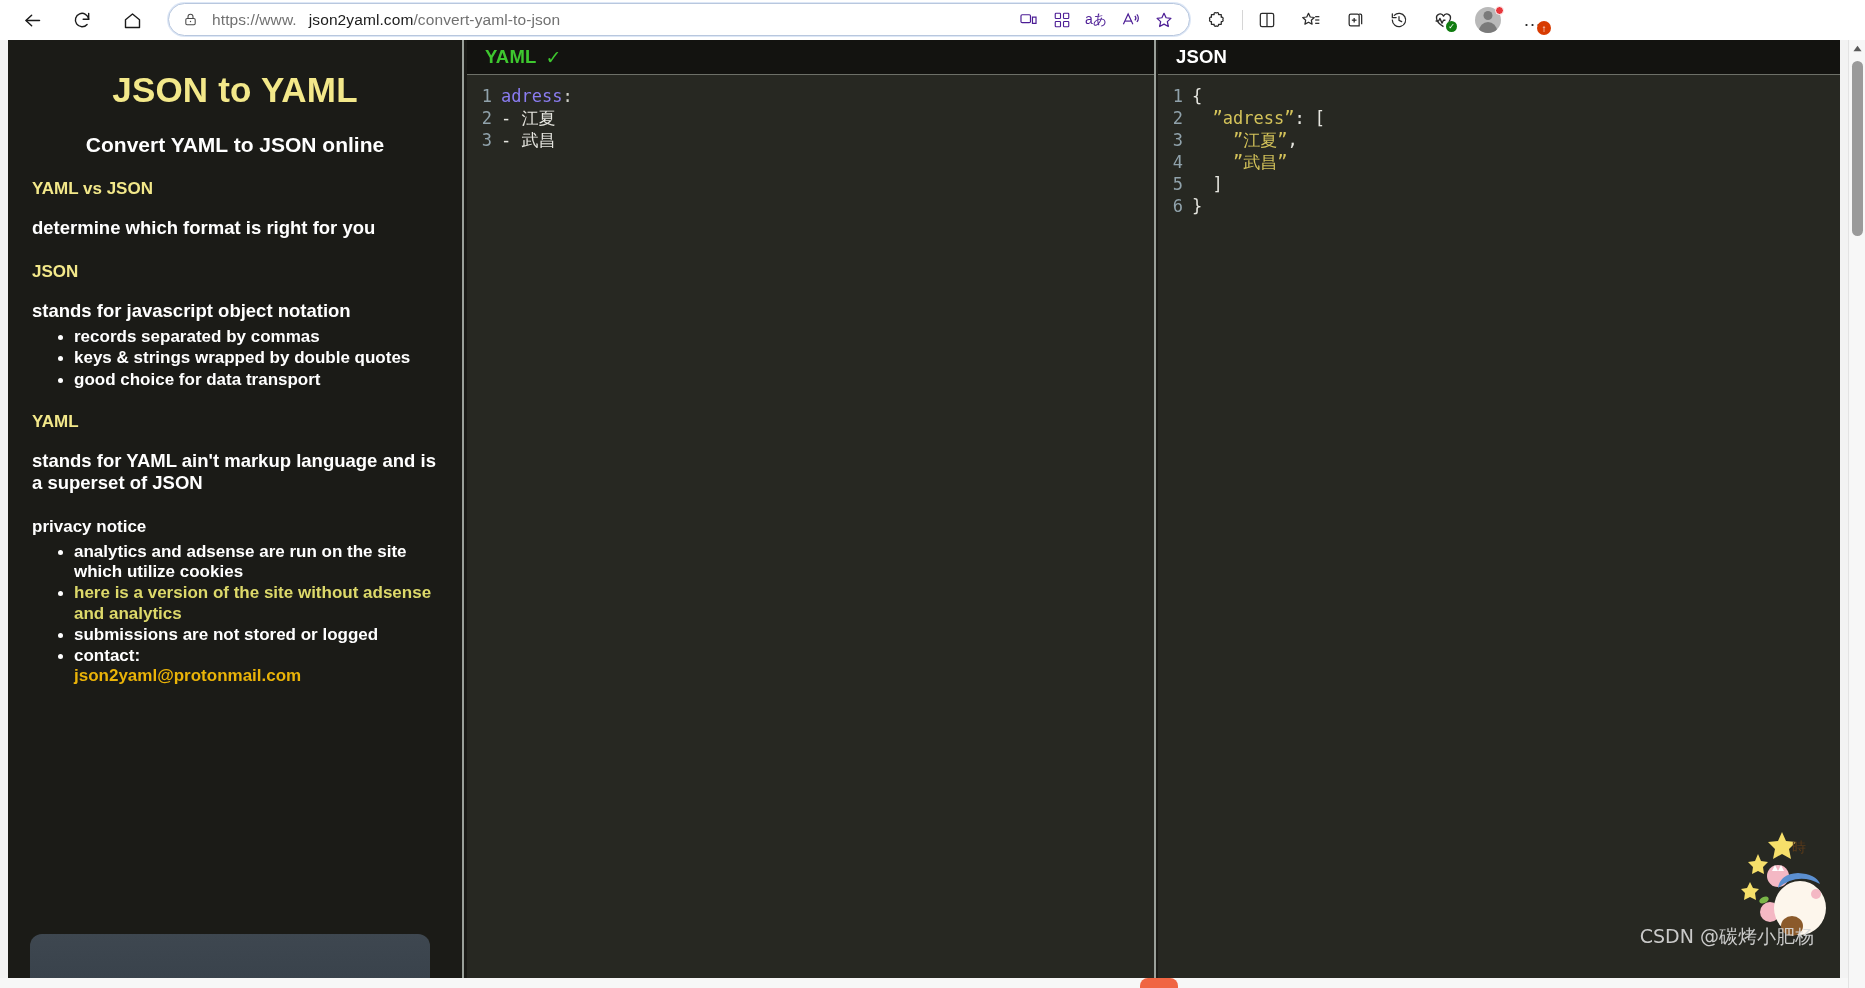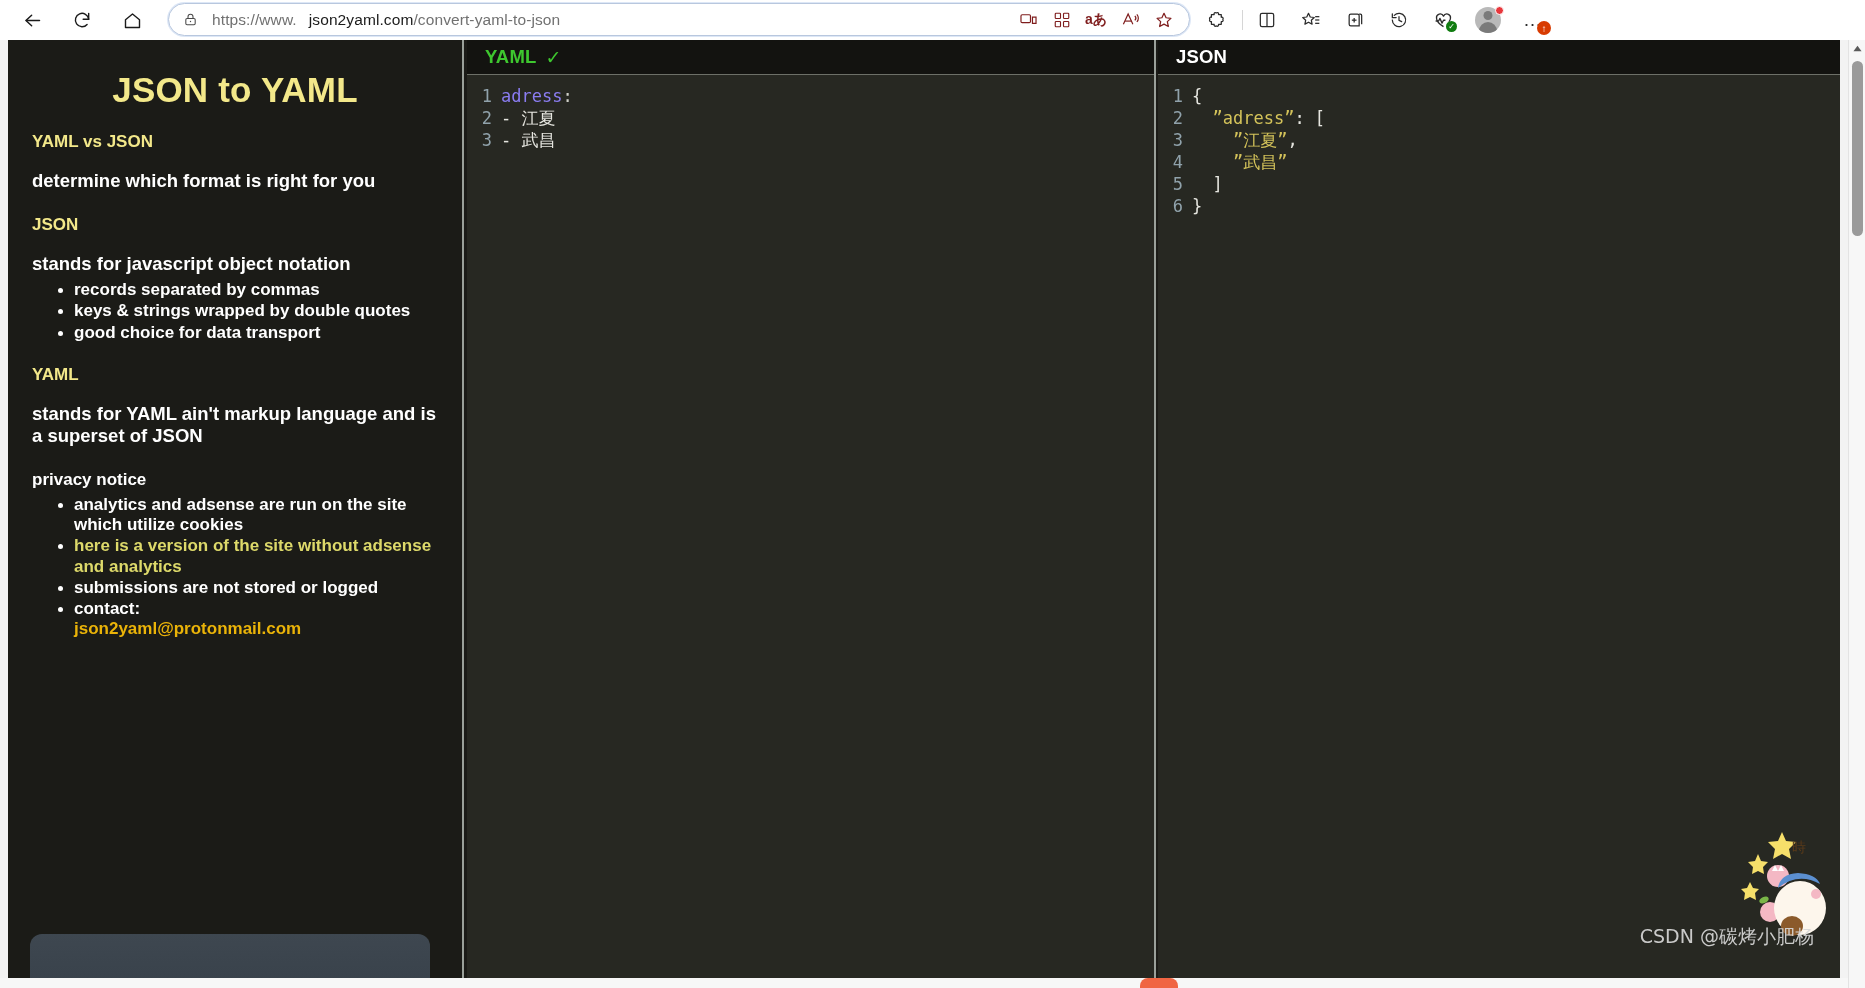--- a/index.html
+++ b/index.html
@@ -43,23 +43,22 @@
     color: #717171;
     letter-spacing: 0.1px;
     white-space: nowrap;
     overflow: hidden;
     flex: 1;
   }
   #url-text .domain { color: #1b1b1b; margin-left: 12px; }
   .addr-icon {
     width: 34px; height: 26px;
     display:flex; align-items:center; justify-content:center;
-    color:#7f1d1d;
+    color:#4c1d95;
     flex: 0 0 auto;
-    font-weight: bold;
   }
   #addr-icons { display:flex; align-items:center; margin-right: 8px; }
 
   #toolbar-right {
     position: absolute; left: 1196px; top: 0;
     height: 40px;
     display: flex; align-items: center;
   }
   .tb-icon {
     width: 44px; height: 34px;
@@ -376,20 +375,21 @@
       <span id="more-badge">↑</span>
     </div>
   </div>
 </div>
 
 <div id="page-viewport">
   <div id="page-content">
 
     <div id="sidebar">
       <div id="site-title">JSON to YAML</div>
+      <div id="site-subtitle">Convert YAML to JSON online</div>
 
       <div class="sb-head">YAML vs JSON</div>
       <div class="sb-para">determine which format is right for you</div>
 
       <div class="sb-head">JSON</div>
       <div class="sb-para">stands for javascript object notation</div>
       <ul class="sb-list">
         <li>records separated by commas</li>
         <li>keys &amp; strings wrapped by double quotes</li>
         <li>good choice for data transport</li>

